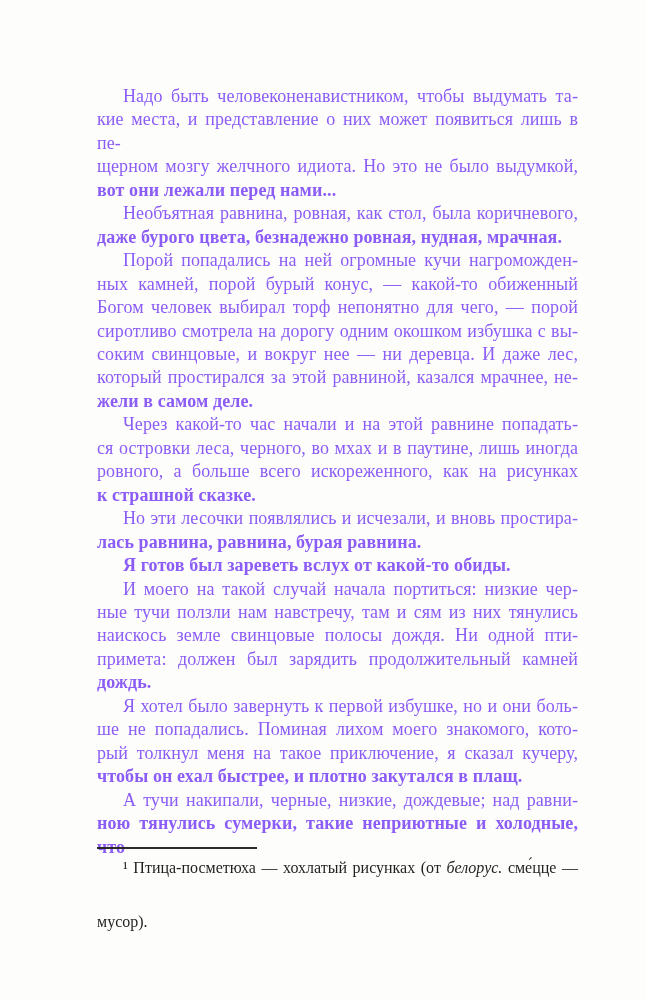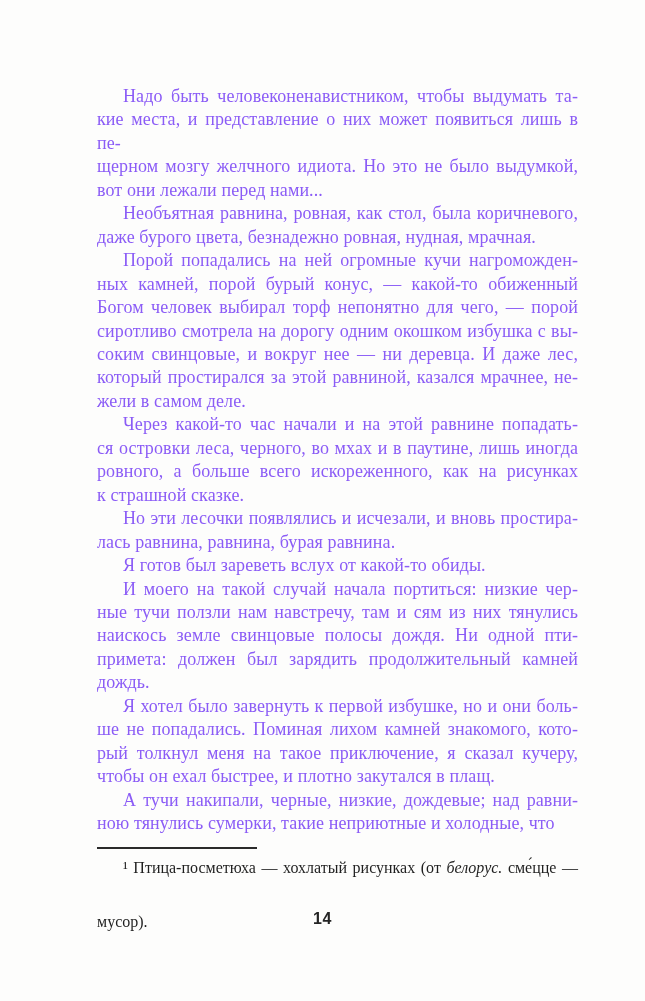--- a/index.html
+++ b/index.html
@@ -23,21 +23,21 @@
   }
   .para{margin:0;padding:0;}
   .line{
     font-size:18px;
     line-height:23.45px;
     color:#8b5cf6;
     text-align:justify;
     text-align-last:justify;
     letter-spacing:0.1px;
   }
-  .line.last{text-align-last:left;}
+  .line.last{text-align-last:left;font-weight:bold;}
   .line.indent{text-indent:26px;}
   .footnote-sep{
     position:absolute;
     left:97px;
     top:847px;
     width:160px;
     height:0;
     border-top:2px solid #2a2a2a;
   }
   .footnote{
@@ -108,28 +108,27 @@
       </div>
       <div class="para">
         <div class="line indent">И моего на такой случай начала портиться: низкие чер-</div>
         <div class="line">ные тучи ползли нам навстречу, там и сям из них тянулись</div>
         <div class="line">наискось земле свинцовые полосы дождя. Ни одной пти-</div>
         <div class="line">примета: должен был зарядить продолжительный камней</div>
         <div class="line last">дождь.</div>
       </div>
       <div class="para">
         <div class="line indent">Я хотел было завернуть к первой избушке, но и они боль-</div>
-        <div class="line">ше не попадались. Поминая лихом камней знакомого, кото-</div>
+        <div class="line">ше не попадались. Поминая лихом моего знакомого, кото-</div>
         <div class="line">рый толкнул меня на такое приключение, я сказал кучеру,</div>
         <div class="line last">чтобы он ехал быстрее, и плотно закутался в плащ.</div>
       </div>
       <div class="para">
         <div class="line indent">А тучи накипали, черные, низкие, дождевые; над равни-</div>
         <div class="line last">ною тянулись сумерки, такие неприютные и холодные, что</div>
       </div>
     </main>
   <div class="footnote-sep"></div>
   <div class="footnote">
       <div class="fline indent"><span>¹ Птица-посметюха — хохлатый рисунках (от </span><span class="ital">белорус.</span><span> сме́цце —</span></div>
       <div class="fline last"><span>мусор).</span></div>
     </div>
-  <div class="folio">14</div>
 </div>
 
 </body></html>

